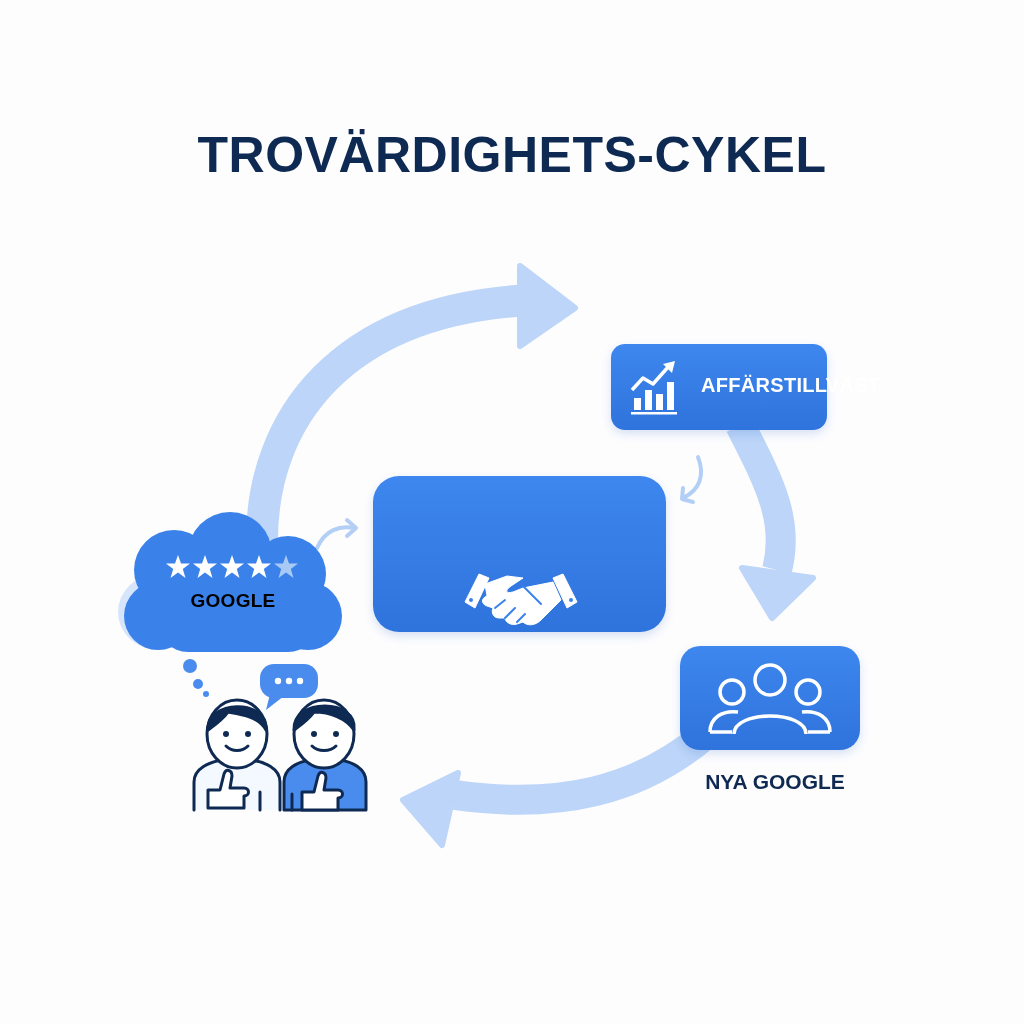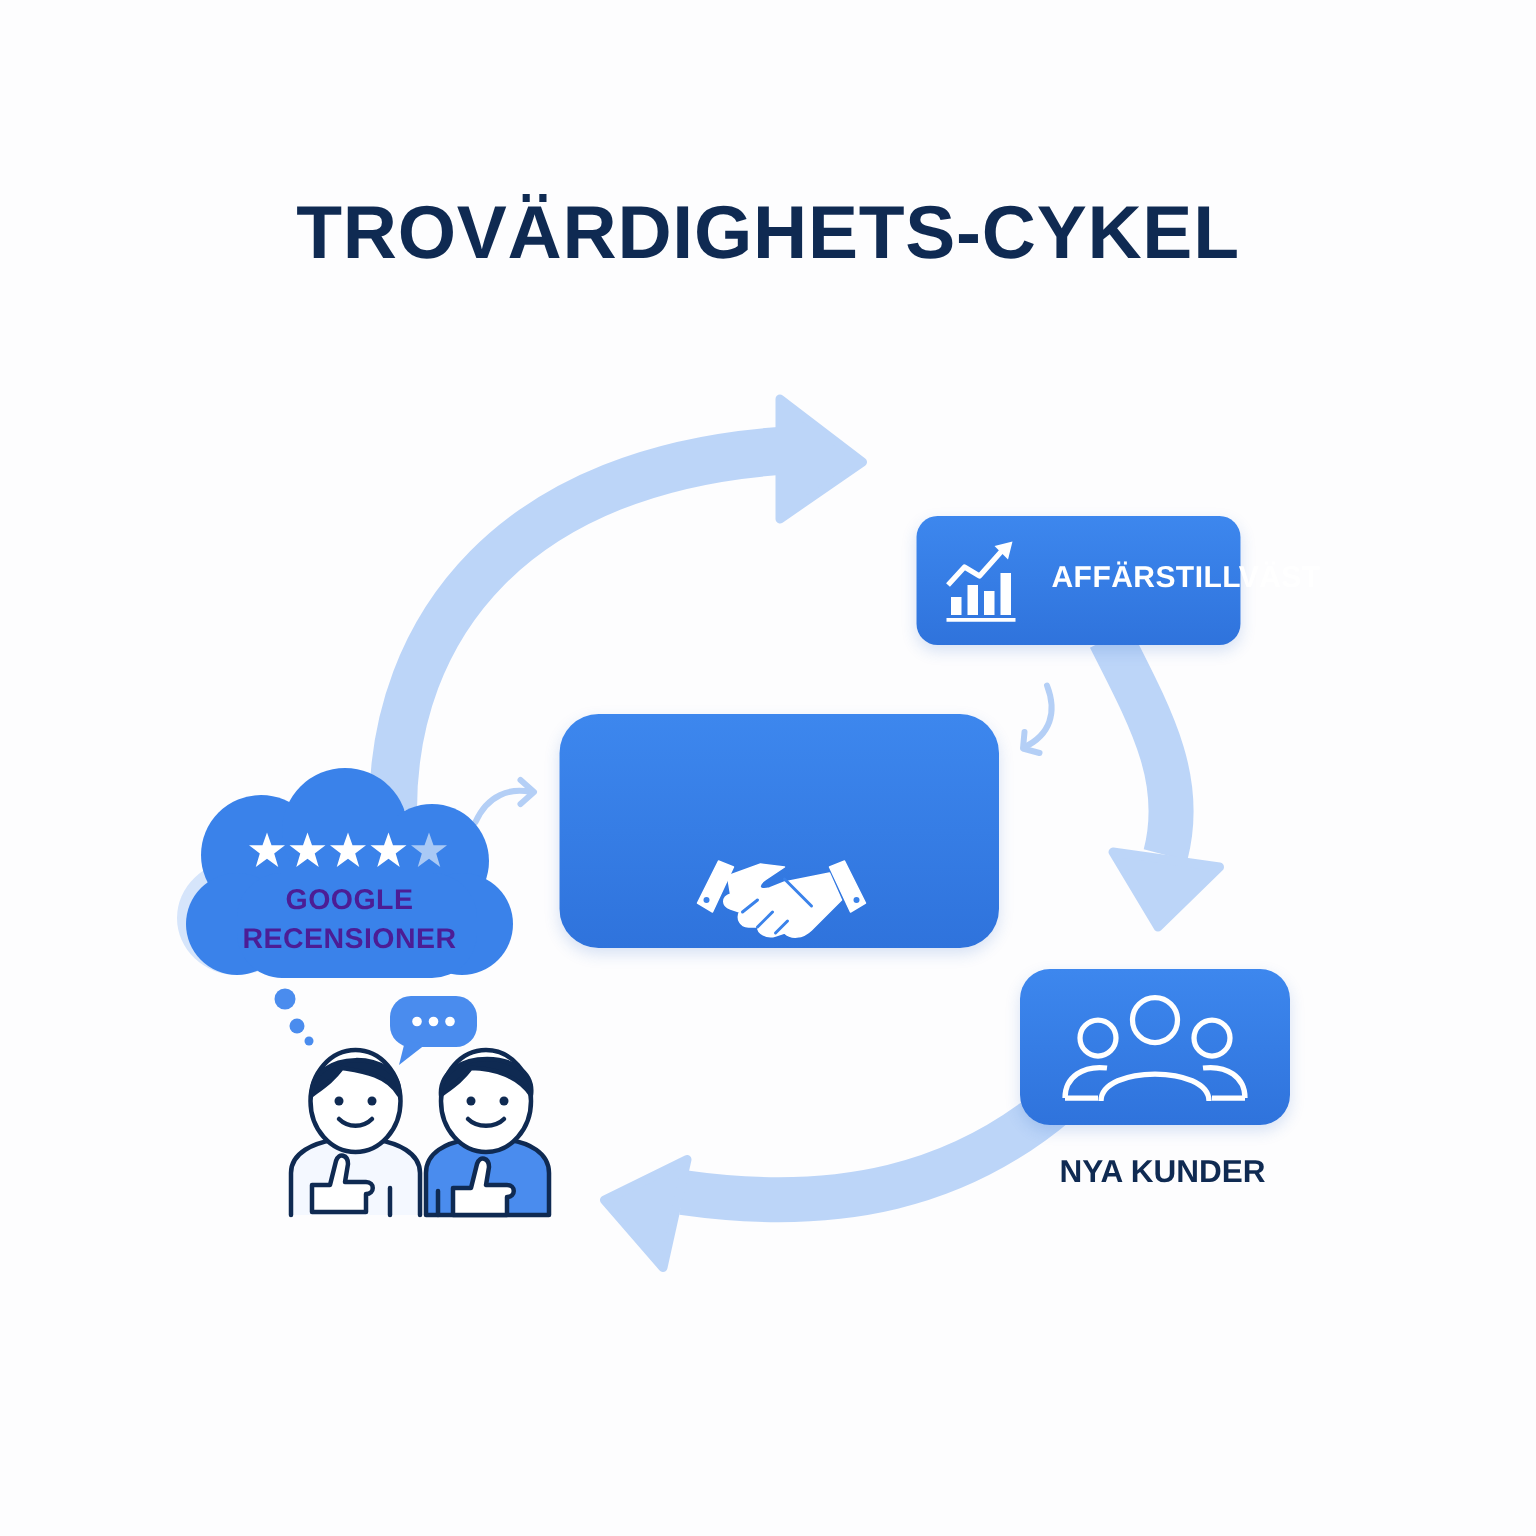--- a/index.html
+++ b/index.html
@@ -42,21 +42,21 @@
       position: absolute; left: 690px; top: 770px; width: 170px; text-align: center;
       font-size: 21px; font-weight: 700; color: #0f2a52;
     }
     .cloud { position: absolute; left: 118px; top: 512px; width: 230px; height: 152px; }
     .cloud svg { position: absolute; left: 0; top: 0; }
     .cloud .stars {
       position: absolute; left: 48px; top: 40px; width: 134px; height: 30px;
     }
     .cloud .label {
       position: absolute; left: 0; width: 230px; text-align: center;
-      font-size: 19px; font-weight: 700; color: #4c1d95; letter-spacing: 0.3px;
+      font-size: 19px; font-weight: 700; color: #000000; letter-spacing: 0.3px;
     }
     .cloud .l1 { top: 78px; }
     .cloud .l2 { top: 104px; }
     .people { position: absolute; left: 170px; top: 650px; width: 210px; height: 180px; }
   </style>
 </head>
 <body>
 
 <div class="title">TROVÄRDIGHETS-CYKEL</div>
 
@@ -116,21 +116,21 @@
       <circle cx="28" cy="32" r="12"></circle>
       <circle cx="104" cy="32" r="12"></circle>
       <path d="M30 74 C30 50, 102 50, 102 74"></path>
       <path d="M6 72 C6 58, 18 50, 34 52"></path>
       <path d="M126 72 C126 58, 114 50, 98 52"></path>
       <path d="M6 72 L28 72"></path>
       <path d="M104 72 L126 72"></path>
     </g>
   </svg>
 </div>
-<div class="customers-label">NYA KUNDER</div>
+<div class="customers-label">NYA GOOGLE</div>
 
 <div class="cloud">
   <svg width="230" height="152" viewBox="0 0 230 152">
     <ellipse cx="40" cy="100" rx="40" ry="38" fill="#d6e5fb"></ellipse>
     <g fill="#3a82ea">
       <circle cx="56" cy="58" r="40"></circle>
       <circle cx="112" cy="42" r="42"></circle>
       <circle cx="170" cy="62" r="38"></circle>
       <circle cx="190" cy="104" r="34"></circle>
       <circle cx="40" cy="104" r="34"></circle>
@@ -145,21 +145,20 @@
     <use href="#st" x="27" y="2" fill="#fff"></use>
     <use href="#st" x="54" y="2" fill="#fff"></use>
     <use href="#st" x="81" y="2" fill="#fff"></use>
     <use href="#st" x="108" y="2" fill="#a9c9f5"></use>
     <clipPath id="half">
         <rect x="108" y="0" width="12" height="30"></rect>
       </clipPath>
     <use href="#st" x="108" y="2" fill="#fff" clip-path="url(#half)"></use>
   </svg>
   <div class="label l1">GOOGLE</div>
-  <div class="label l2">RECENSIONER</div>
 </div>
 
 <svg class="people" viewBox="0 0 210 180">
 
   <circle cx="20" cy="16" r="7" fill="#4a8cee"></circle>
   <circle cx="28" cy="34" r="5" fill="#4a8cee"></circle>
   <circle cx="36" cy="44" r="3" fill="#4a8cee"></circle>
 
   <g>
     <rect x="90" y="14" width="58" height="34" rx="14" fill="#4a8cee"></rect>

